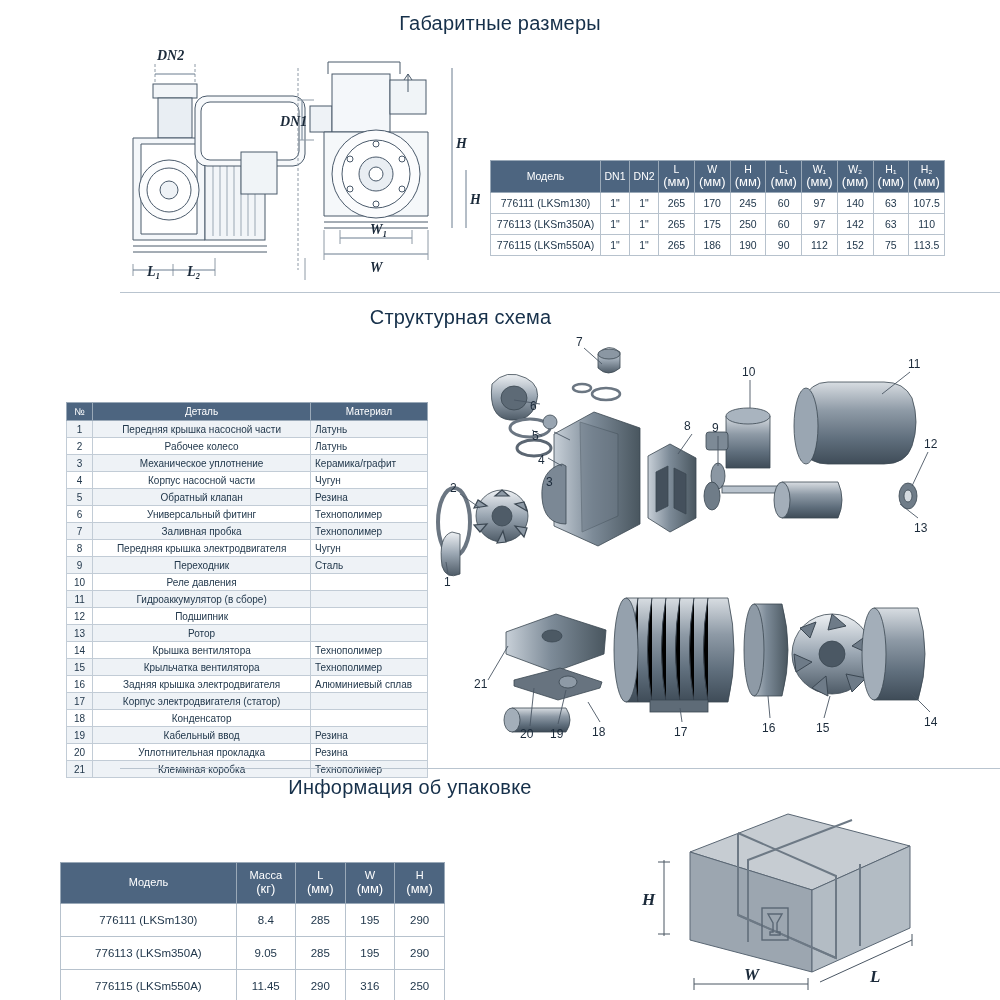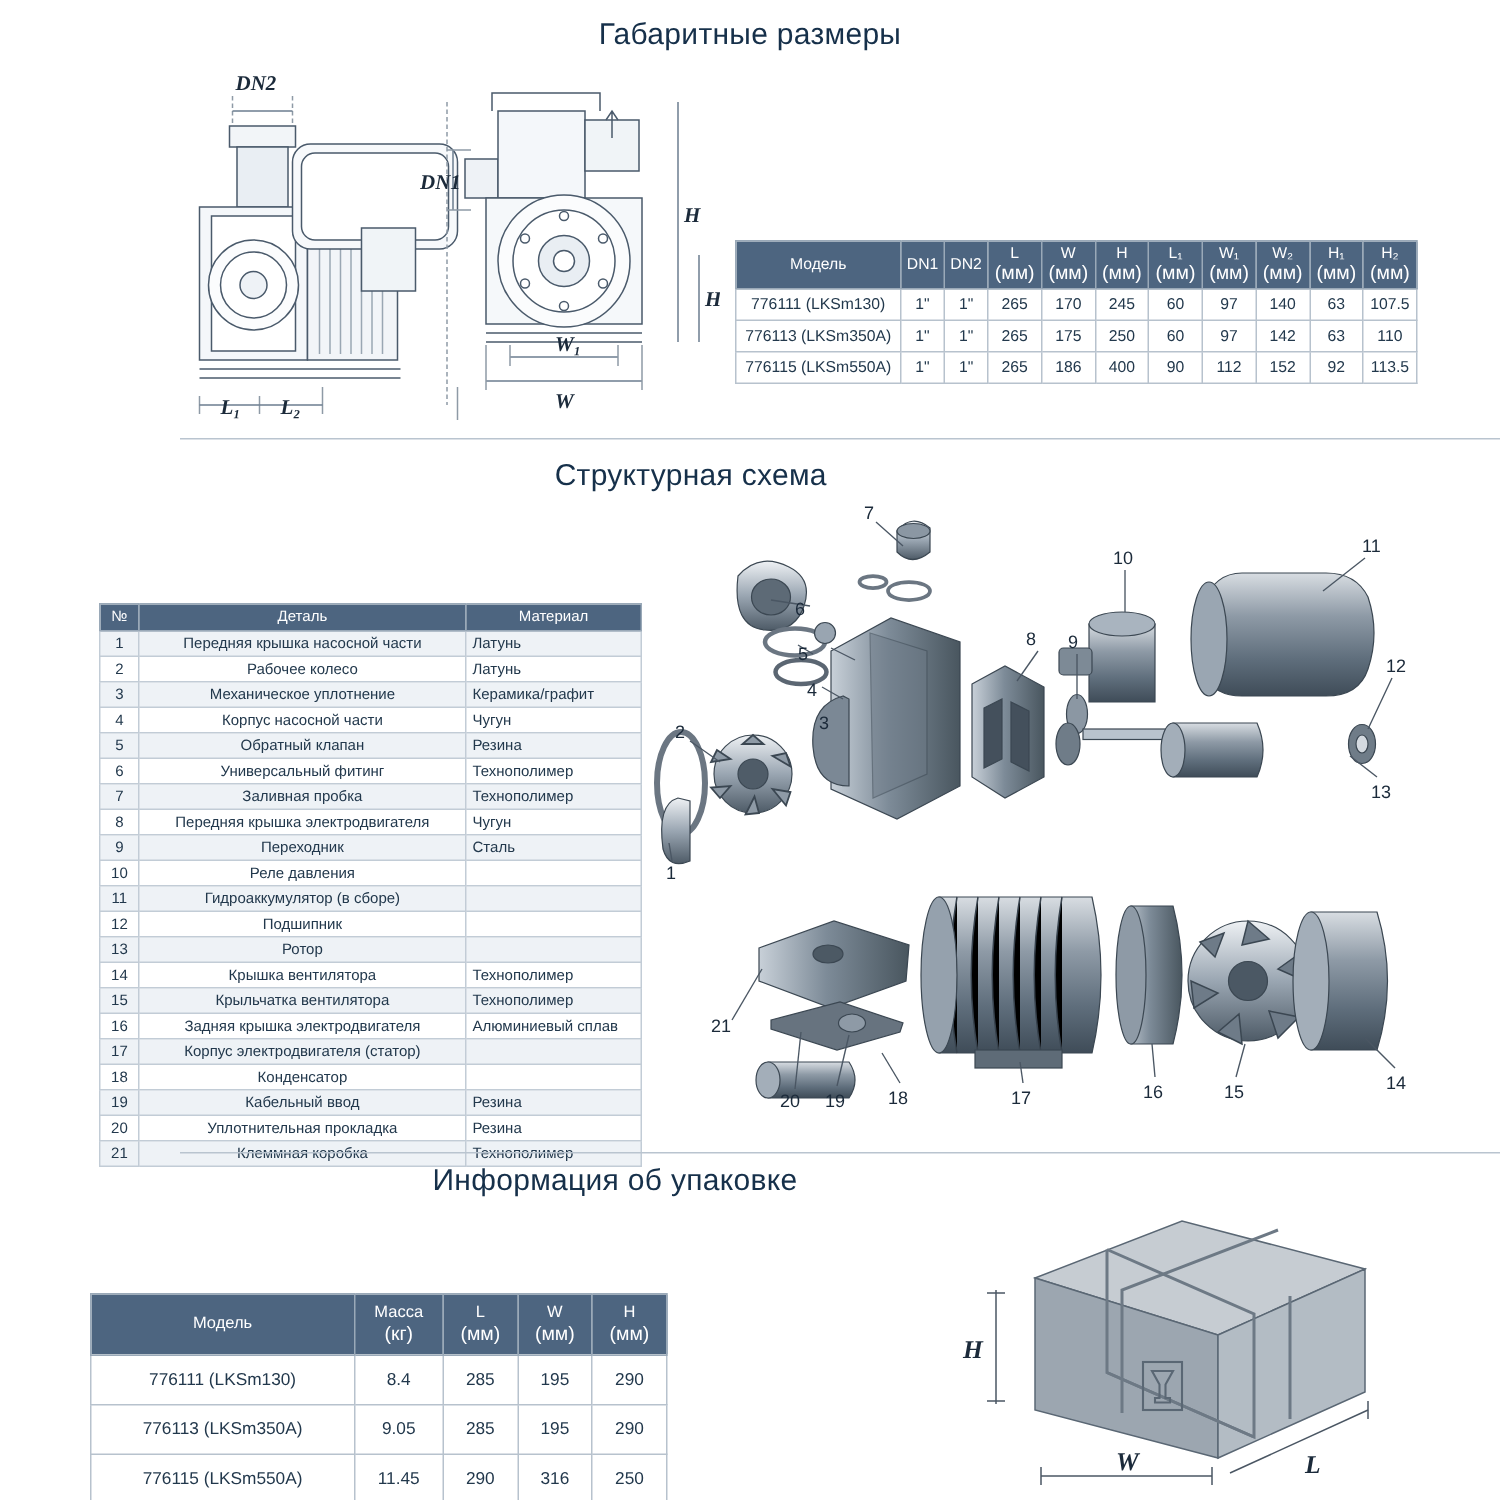--- a/index.html
+++ b/index.html
@@ -236,25 +236,25 @@
             <td>142</td>
             <td>63</td>
             <td>110</td>
           </tr>
           <tr>
             <td class="model">776115 (LKSm550A)</td>
             <td>1"</td>
             <td>1"</td>
             <td>265</td>
             <td>186</td>
-            <td>400</td>
+            <td>190</td>
             <td>90</td>
             <td>112</td>
             <td>152</td>
-            <td>92</td>
+            <td>75</td>
             <td>113.5</td>
           </tr>
         </tbody>
     </table>
   </div>
 </div>
 
 <div class="divider" style="position:absolute; top:292px; left:60px; width:880px;"></div>
 
 <div id="sec2">

